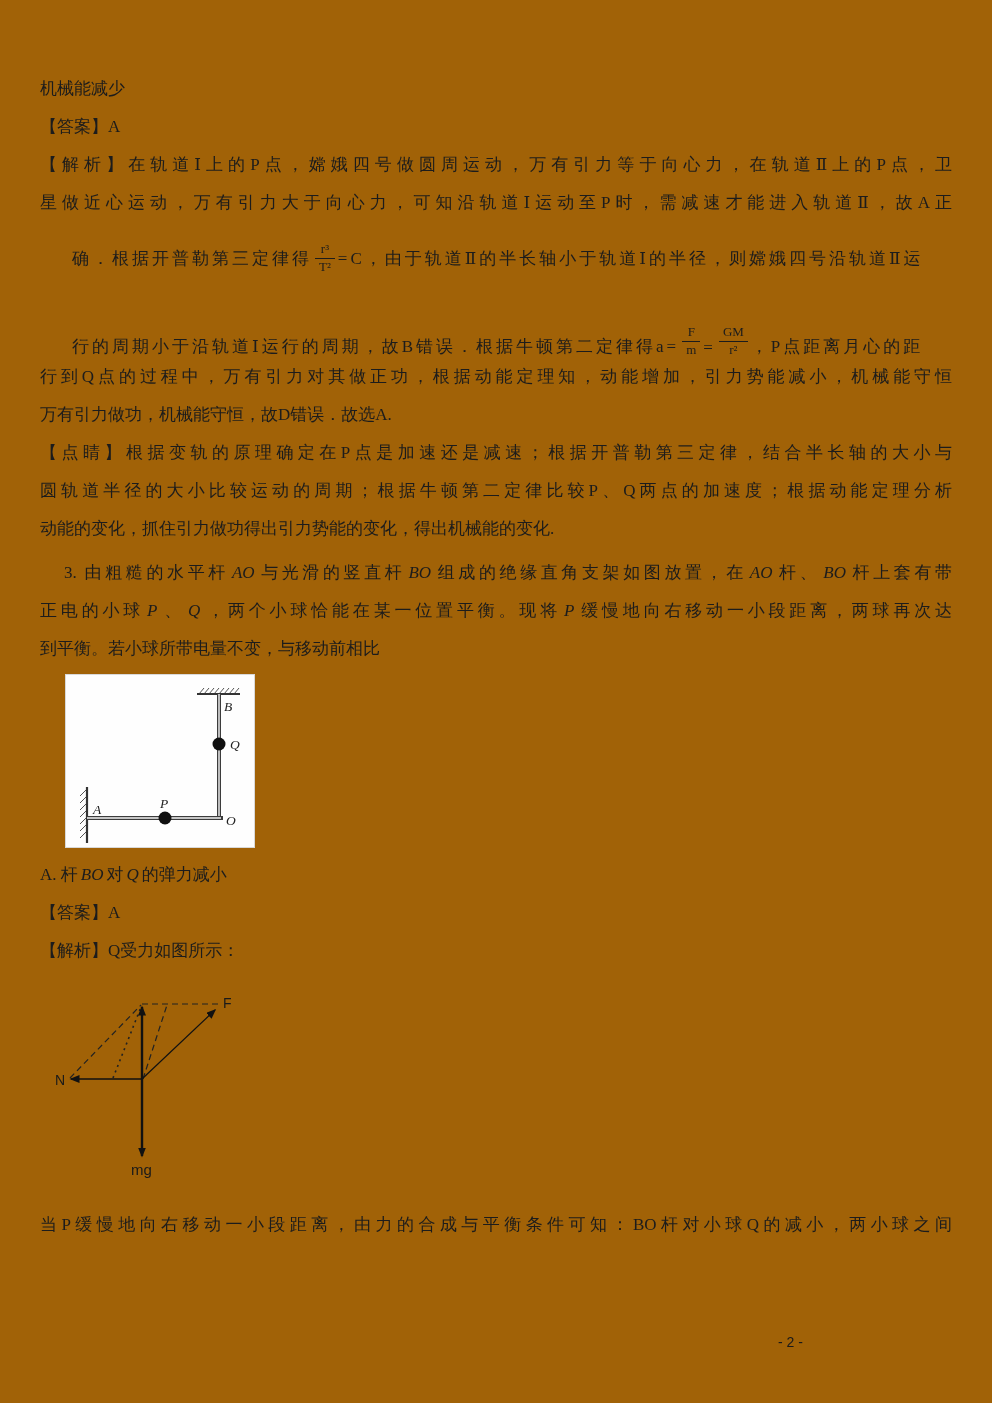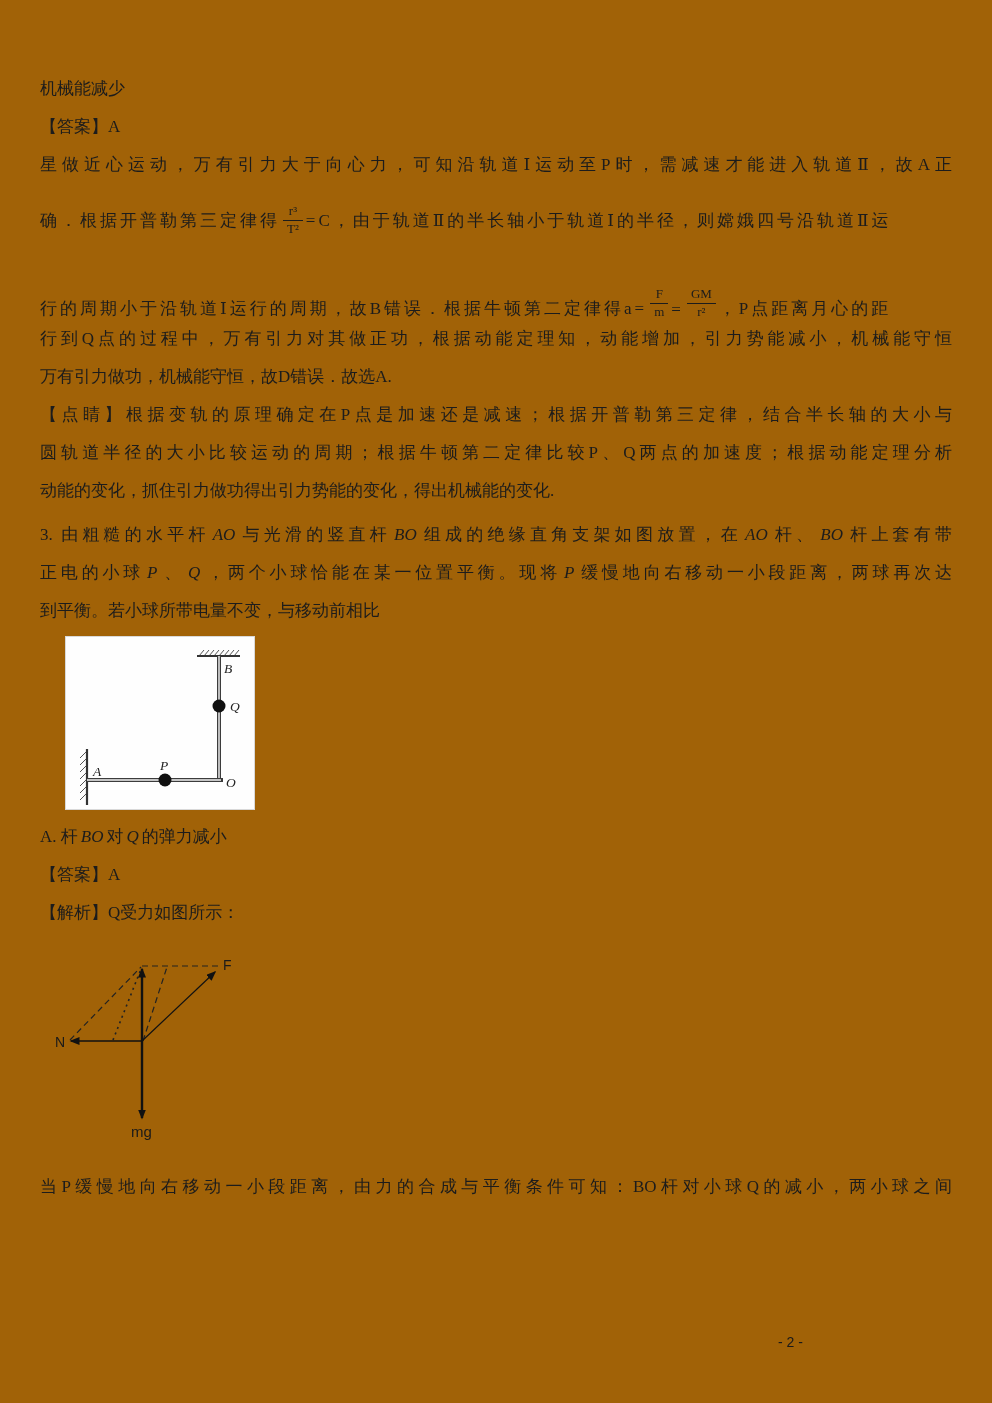--- a/index.html
+++ b/index.html
@@ -9,21 +9,21 @@
     background:#a16207;
     font-family:"Liberation Serif","DejaVu Serif",serif;
     color:#1c1c1c;
     font-size:17px;
     overflow:hidden;
   }
   .content{position:absolute;left:40px;top:0;width:912px;}
   .tline{line-height:38px;min-height:38px;white-space:nowrap;}
   .just{text-align:justify;text-align-last:justify;white-space:normal;}
   .mt-top{margin-top:70px;}
-  .fline{display:flex;align-items:center;letter-spacing:3px;white-space:nowrap;}
+  .fline{display:flex;align-items:center;letter-spacing:3px;white-space:nowrap;margin-left:32px;}
   .fl1{height:72px;}
   .fl2{height:64px;align-items:flex-end;}
   .frac{display:inline-block;text-align:center;vertical-align:middle;
         font-size:13px;line-height:1.15;letter-spacing:0;margin:0 3px;}
   .frac .num{display:block;border-bottom:1px solid #1c1c1c;padding:0 4px 1px 4px;}
   .frac .den{display:block;padding:1px 4px 0 4px;}
   .it{font-style:italic;margin:0 3px;}
   .fig-wrap{margin-top:6px;margin-left:25px;width:190px;height:174px;}
   .fig-box{border:1px solid #d9d9d9;background:#fefefe;display:block;}
   .opt-row{display:flex;line-height:38px;min-height:38px;}
@@ -43,40 +43,41 @@
 </head>
 <body>
 
 <div class="page">
   <div class="content">
 
     <div class="tline mt-top">机械能减少</div>
 
     <div class="tline">【答案】A</div>
 
+    <div class="tline just">【解析】在轨道Ⅰ上的P点，嫦娥四号做圆周运动，万有引力等于向心力，在轨道Ⅱ上的P点，卫</div>
     <div class="tline just">星做近心运动，万有引力大于向心力，可知沿轨道Ⅰ运动至P时，需减速才能进入轨道Ⅱ，故A正</div>
     <div class="fline fl1">确．根据开普勒第三定律得<span class="frac">
           <span class="num">r³</span>
           <span class="den">T²</span>
         </span>=C，由于轨道Ⅱ的半长轴小于轨道Ⅰ的半径，则嫦娥四号沿轨道Ⅱ运</div>
     <div class="fline fl2">行的周期小于沿轨道Ⅰ运行的周期，故B错误．根据牛顿第二定律得a=<span class="frac">
           <span class="num">F</span>
           <span class="den">m</span>
         </span>=<span class="frac">
           <span class="num">GM</span>
           <span class="den">r²</span>
         </span>，P点距离月心的距</div>
     <div class="tline just">行到Q点的过程中，万有引力对其做正功，根据动能定理知，动能增加，引力势能减小，机械能守恒</div>
     <div class="tline">万有引力做功，机械能守恒，故D错误．故选A.</div>
 
     <div class="tline just">【点睛】根据变轨的原理确定在P点是加速还是减速；根据开普勒第三定律，结合半长轴的大小与</div>
     <div class="tline just">圆轨道半径的大小比较运动的周期；根据牛顿第二定律比较P、Q两点的加速度；根据动能定理分析</div>
     <div class="tline">动能的变化，抓住引力做功得出引力势能的变化，得出机械能的变化.</div>
 
-    <div class="tline just" style="margin-top:6px;">3. 由粗糙的水平杆<span class="it">AO</span>与光滑的竖直杆<span class="it">BO</span>组成的绝缘直角支架如图放置，在<span class="it">AO</span>杆、<span class="it">BO</span>杆上套有带</div>
+    <div class="tline just" style="margin-top:6px;margin-left:24px;">3. 由粗糙的水平杆<span class="it">AO</span>与光滑的竖直杆<span class="it">BO</span>组成的绝缘直角支架如图放置，在<span class="it">AO</span>杆、<span class="it">BO</span>杆上套有带</div>
     <div class="tline just">正电的小球<span class="it">P</span>、<span class="it">Q</span>，两个小球恰能在某一位置平衡。现将<span class="it">P</span>缓慢地向右移动一小段距离，两球再次达</div>
     <div class="tline">到平衡。若小球所带电量不变，与移动前相比</div>
 
     <div class="fig-wrap">
       <svg class="fig-box" width="188" height="172" viewBox="0 0 188 172">
 
         <path d="M133 19 l5 -6 M138 19 l5 -6 M143 19 l5 -6 M148 19 l5 -6 M153 19 l5 -6 M158 19 l5 -6 M163 19 l5 -6 M168 19 l5 -6" stroke="#555" stroke-width="1" fill="none"></path>
         <line x1="131" y1="19" x2="174" y2="19" stroke="#333" stroke-width="2.2"></line>
 
         <path d="M21 114 l-7 7 M21 121 l-7 7 M21 128 l-7 7 M21 135 l-7 7 M21 142 l-7 7 M21 149 l-7 7 M21 156 l-7 7" stroke="#555" stroke-width="1" fill="none"></path>

